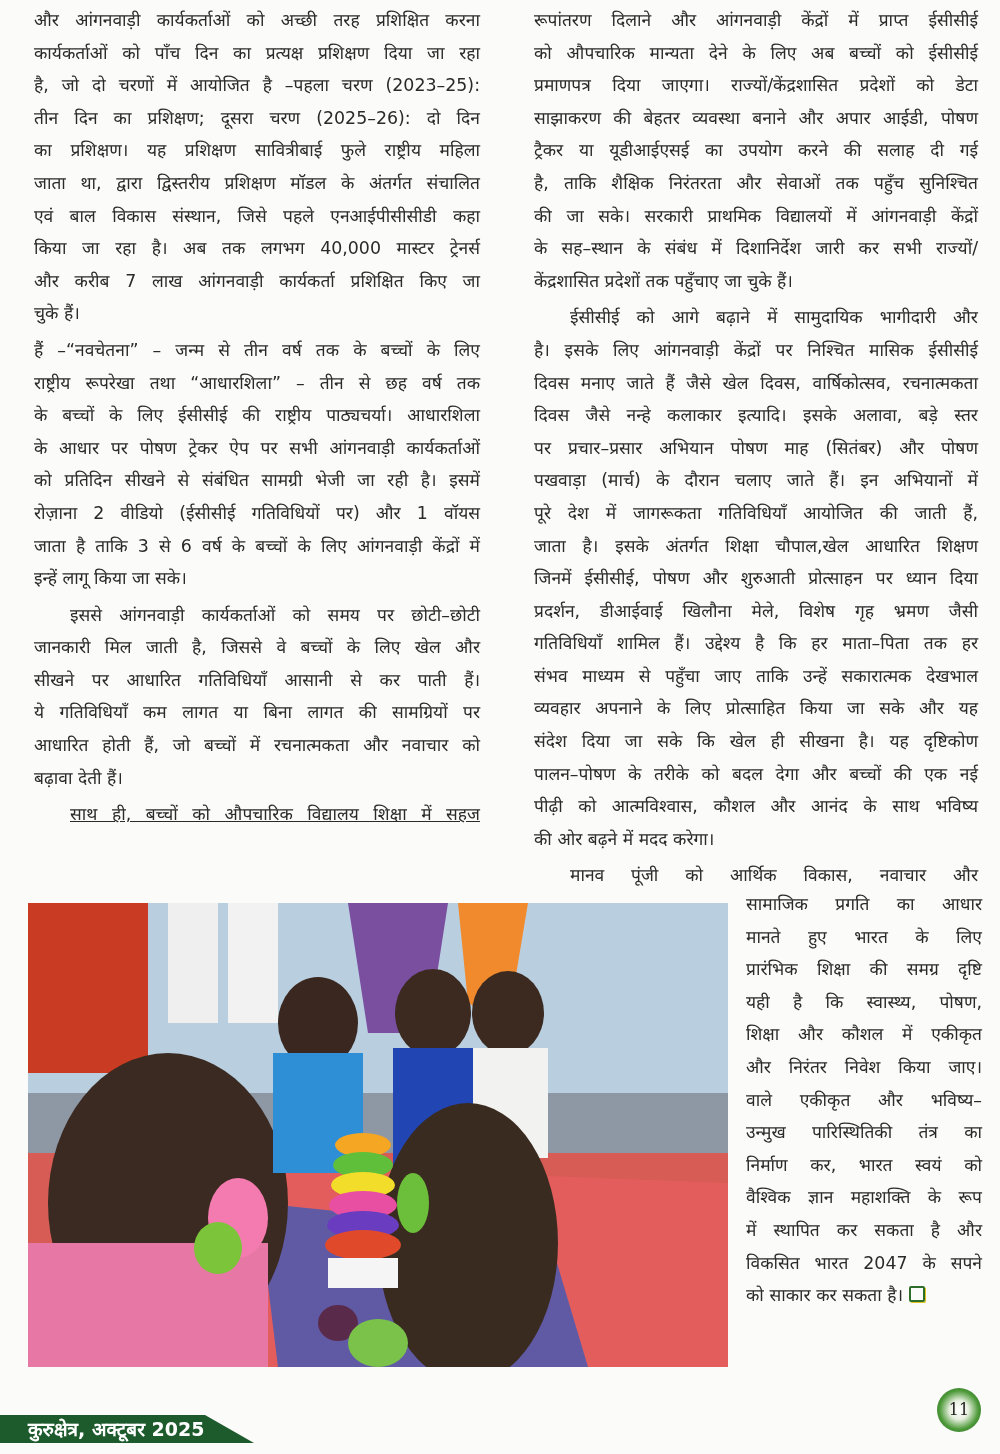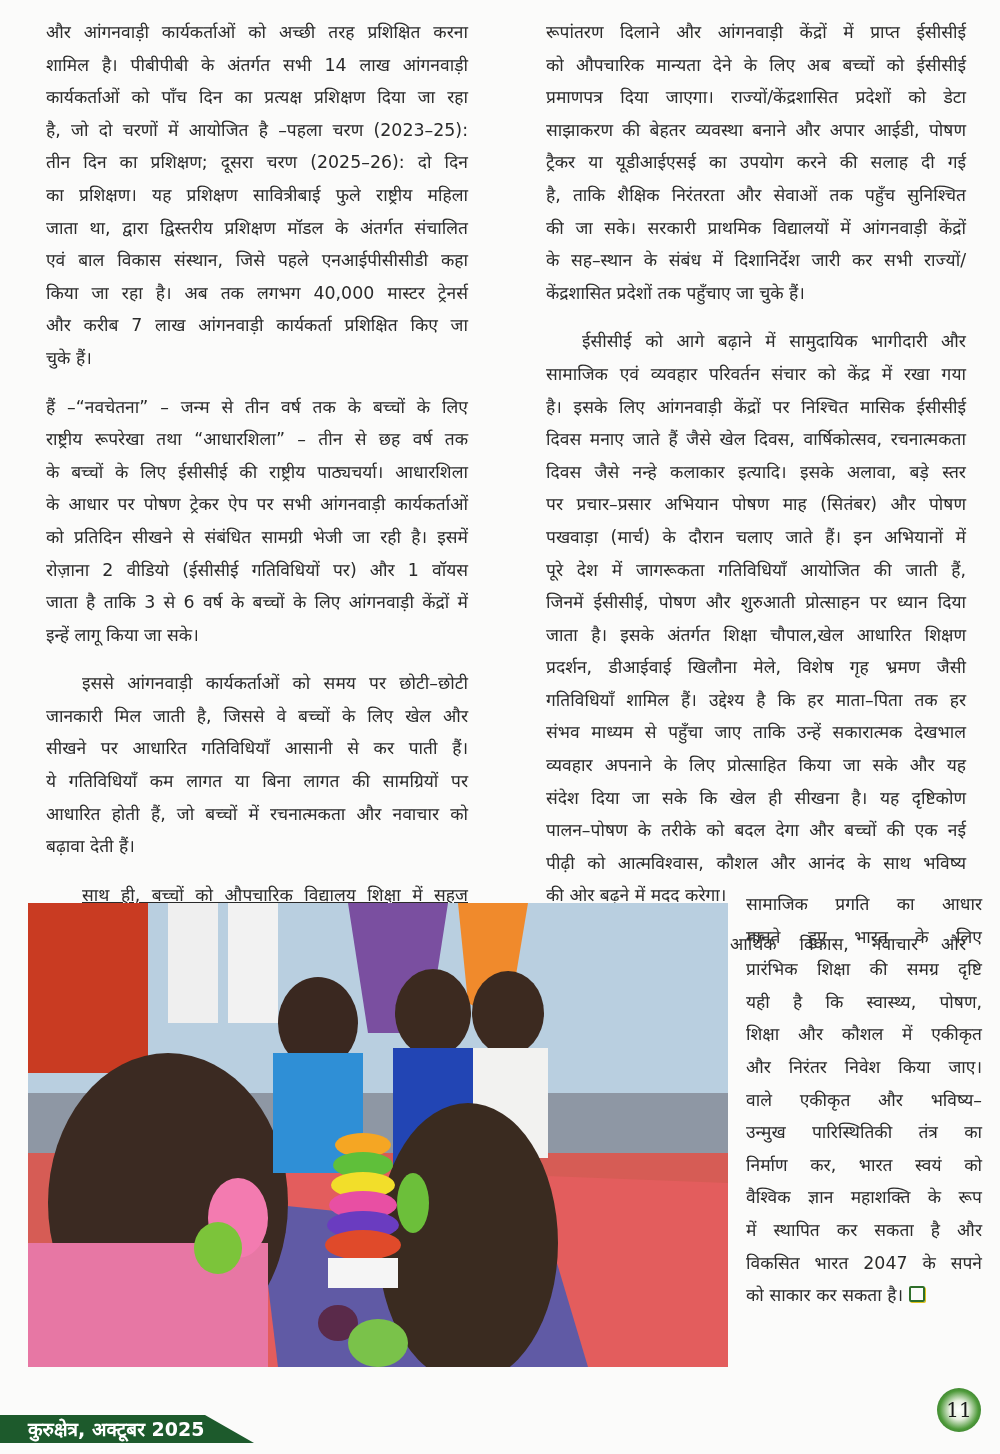--- a/index.html
+++ b/index.html
@@ -9,21 +9,21 @@
     font-family: "DejaVu Sans", "Liberation Sans", sans-serif;
     color: #2a2a2a;
   }
   .col {
     position: absolute; top: 0;
     font-size: 17.4px; line-height: 32.6px;
     text-align: justify; text-align-last: auto;
   }
   .col-left { left: 30px; width: 454px; }
   .col-right { left: 530px; width: 452px; }
-  .col p { margin: 16px; }
+  .col p { margin: 4px; }
   .line { display: block; text-align: justify; text-align-last: justify; white-space: nowrap; overflow: visible; }
   .line.last { text-align-last: left; }
   .wrap-col {
     position: absolute; left: 746px; top: 888px; width: 236px;
     font-size: 17.4px; line-height: 32.6px;
   }
   .end-mark {
     display: inline-block; width: 12px; height: 12px; margin-left: 6px;
     border: 2px solid #2e6e2a; border-radius: 2px; vertical-align: -1px;
     box-shadow: 1px 1px 0 #e0c21a;
@@ -36,32 +36,31 @@
     position: absolute; left: 0; top: 1398px; height: 28px; width: 254px;
     background: #1d5a2c;
     clip-path: polygon(0 0, 205px 0, 254px 100%, 0 100%);
     color: #fff; font-weight: bold; font-size: 19px; line-height: 28px;
     padding-left: 28px; box-sizing: border-box; margin-top: 17px;
   }
   .page-num {
     position: absolute; left: 937px; top: 1388px; width: 44px; height: 44px;
     border-radius: 50%;
     background: radial-gradient(circle at 50% 50%, #ffffff 0%, #e8f0e0 30%, #4e9a3a 62%, #1f5a1f 100%);
-    color: #1a1a1a; font-family: "DejaVu Serif", serif; font-size: 20px;
+    color: #1a1a1a; font-family: "DejaVu Serif", serif; font-size: 16px;
     text-align: center; line-height: 44px;
   }
 </style>
 </head>
 <body>
 
 <div class="col col-left">
   <div id="lc">
       <p>
         <span class="line">और आंगनवाड़ी कार्यकर्ताओं को अच्छी तरह प्रशिक्षित करना</span>
-        <span class="line">शामिल है। पीबीपीबी के अंतर्गत सभी 14 लाख आंगनवाड़ी</span>
         <span class="line">कार्यकर्ताओं को पाँच दिन का प्रत्यक्ष प्रशिक्षण दिया जा रहा</span>
         <span class="line">है, जो दो चरणों में आयोजित है –पहला चरण (2023–25):</span>
         <span class="line">तीन दिन का प्रशिक्षण; दूसरा चरण (2025–26): दो दिन</span>
         <span class="line">का प्रशिक्षण। यह प्रशिक्षण सावित्रीबाई फुले राष्ट्रीय महिला</span>
         <span class="line">जाता था, द्वारा द्विस्तरीय प्रशिक्षण मॉडल के अंतर्गत संचालित</span>
         <span class="line">एवं बाल विकास संस्थान, जिसे पहले एनआईपीसीसीडी कहा</span>
         <span class="line">किया जा रहा है। अब तक लगभग 40,000 मास्टर ट्रेनर्स</span>
         <span class="line">और करीब 7 लाख आंगनवाड़ी कार्यकर्ता प्रशिक्षित किए जा</span>
         <span class="line last">चुके हैं।</span>
       </p>
@@ -97,29 +96,28 @@
         <span class="line">प्रमाणपत्र दिया जाएगा। राज्यों/केंद्रशासित प्रदेशों को डेटा</span>
         <span class="line">साझाकरण की बेहतर व्यवस्था बनाने और अपार आईडी, पोषण</span>
         <span class="line">ट्रैकर या यूडीआईएसई का उपयोग करने की सलाह दी गई</span>
         <span class="line">है, ताकि शैक्षिक निरंतरता और सेवाओं तक पहुँच सुनिश्चित</span>
         <span class="line">की जा सके। सरकारी प्राथमिक विद्यालयों में आंगनवाड़ी केंद्रों</span>
         <span class="line">के सह–स्थान के संबंध में दिशानिर्देश जारी कर सभी राज्यों/</span>
         <span class="line last">केंद्रशासित प्रदेशों तक पहुँचाए जा चुके हैं।</span>
       </p>
       <p>
         <span class="line" style="text-indent: 36px;">ईसीसीई को आगे बढ़ाने में सामुदायिक भागीदारी और</span>
-        <span class="line">सामाजिक एवं व्यवहार परिवर्तन संचार को केंद्र में रखा गया</span>
         <span class="line">है। इसके लिए आंगनवाड़ी केंद्रों पर निश्चित मासिक ईसीसीई</span>
         <span class="line">दिवस मनाए जाते हैं जैसे खेल दिवस, वार्षिकोत्सव, रचनात्मकता</span>
         <span class="line">दिवस जैसे नन्हे कलाकार इत्यादि। इसके अलावा, बड़े स्तर</span>
         <span class="line">पर प्रचार–प्रसार अभियान पोषण माह (सितंबर) और पोषण</span>
         <span class="line">पखवाड़ा (मार्च) के दौरान चलाए जाते हैं। इन अभियानों में</span>
         <span class="line">पूरे देश में जागरूकता गतिविधियाँ आयोजित की जाती हैं,</span>
+        <span class="line">जाता है। इसके अंतर्गत शिक्षा चौपाल,खेल आधारित शिक्षण</span>
         <span class="line">जिनमें ईसीसीई, पोषण और शुरुआती प्रोत्साहन पर ध्यान दिया</span>
-        <span class="line">जाता है। इसके अंतर्गत शिक्षा चौपाल,खेल आधारित शिक्षण</span>
         <span class="line">प्रदर्शन, डीआईवाई खिलौना मेले, विशेष गृह भ्रमण जैसी</span>
         <span class="line">गतिविधियाँ शामिल हैं। उद्देश्य है कि हर माता–पिता तक हर</span>
         <span class="line">संभव माध्यम से पहुँचा जाए ताकि उन्हें सकारात्मक देखभाल</span>
         <span class="line">व्यवहार अपनाने के लिए प्रोत्साहित किया जा सके और यह</span>
         <span class="line">संदेश दिया जा सके कि खेल ही सीखना है। यह दृष्टिकोण</span>
         <span class="line">पालन–पोषण के तरीके को बदल देगा और बच्चों की एक नई</span>
         <span class="line">पीढ़ी को आत्मविश्वास, कौशल और आनंद के साथ भविष्य</span>
         <span class="line last">की ओर बढ़ने में मदद करेगा।</span>
       </p>
       <p>

